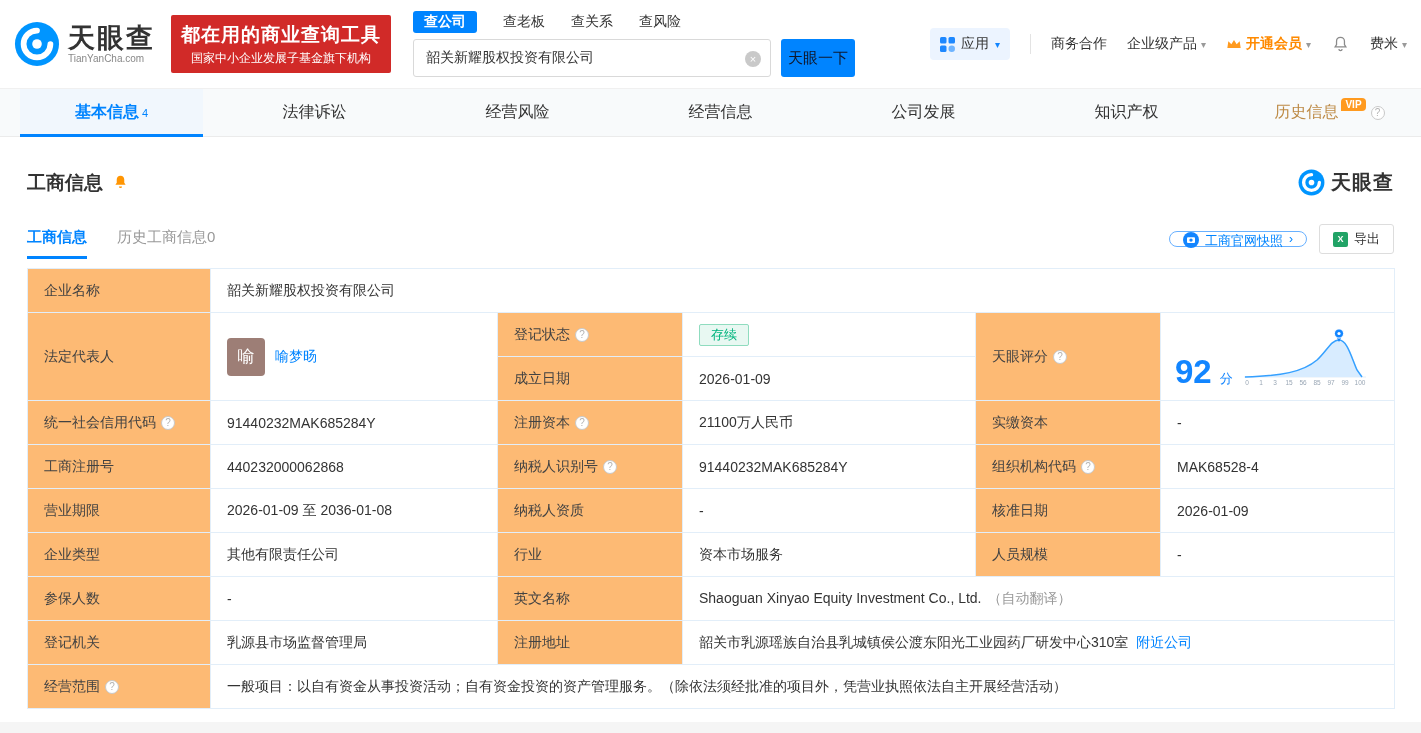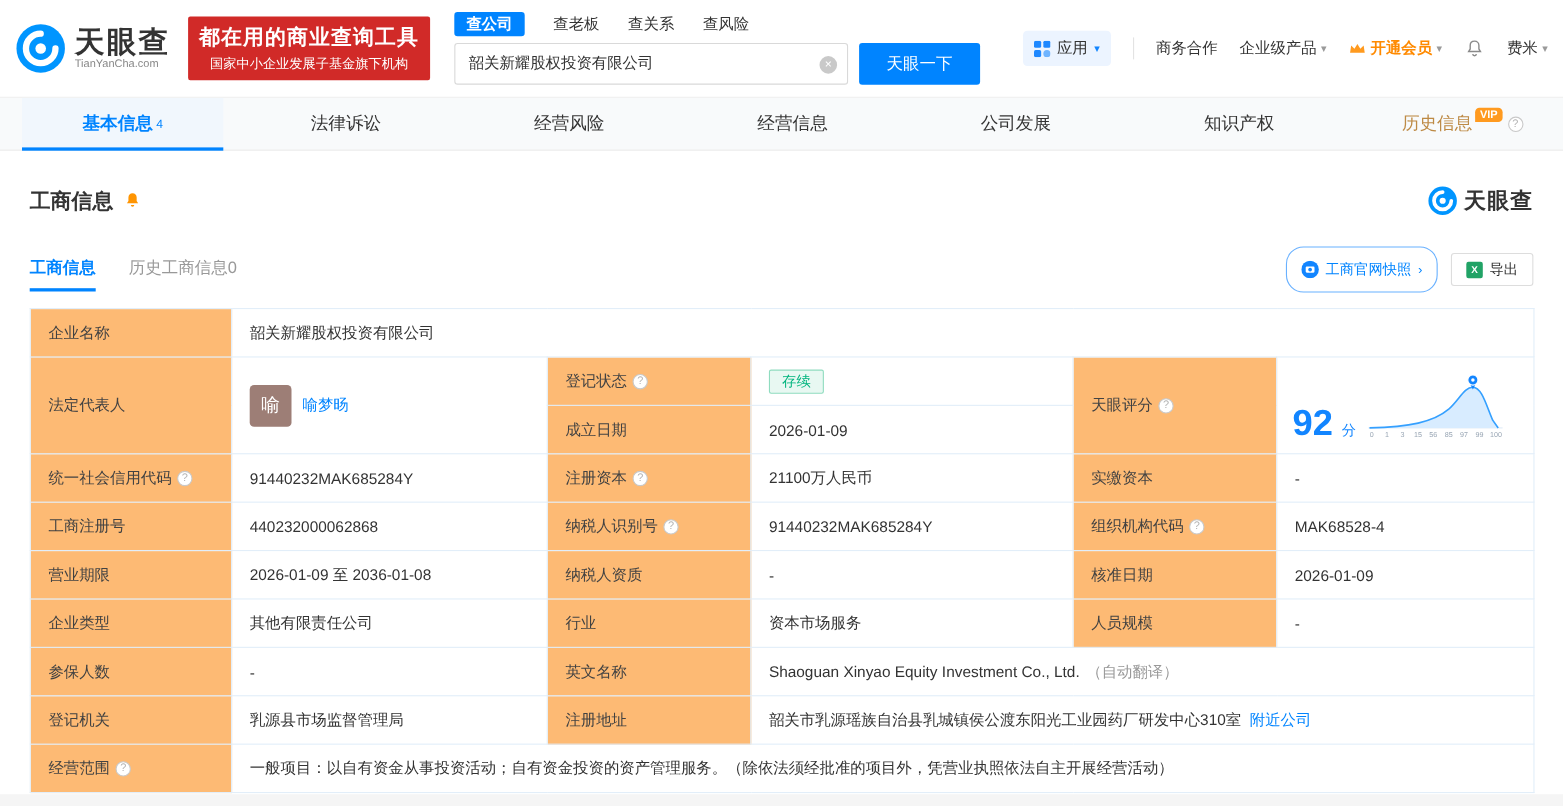--- a/index.html
+++ b/index.html
@@ -16,21 +16,21 @@
   .banner-l1 { font-size:19px; font-weight:700; letter-spacing:1px; }
   .banner-l2 { font-size:12px; }
   .search-area { display:flex; flex-direction:column; gap:7px; margin-left:6px; }
   .search-tabs { display:flex; gap:26px; align-items:center; font-size:14px; height:21px; }
   .stab { color:#333; cursor:pointer; }
   .stab.active { background:#0084ff; color:#fff; padding:2px 11px; border-radius:3px; font-weight:600; }
   .search-row { display:flex; align-items:center; }
   .search-box { position:relative; width:358px; height:38px; border:1px solid #d9d9d9; border-radius:3px; background:#fff; }
   .search-box input { width:100%; height:100%; border:none; outline:none; padding:0 32px 0 12px; font-size:14px; color:#333; background:transparent; font-family:inherit; }
   .clear-icon { position:absolute; right:9px; top:11px; width:16px; height:16px; border-radius:50%; background:#c9c9c9; color:#fff; font-size:11px; line-height:16px; text-align:center; cursor:pointer; }
-  .search-btn { margin-left:10px; width:110px; height:38px; background:#0084ff; border:none; color:#ffffff; font-size:15px; border-radius:3px; cursor:pointer; font-family:inherit; }
+  .search-btn { margin-left:10px; width:74px; height:38px; background:#0084ff; border:none; color:#0f172a; font-size:15px; border-radius:3px; cursor:pointer; font-family:inherit; }
   .top-right { margin-left:auto; display:flex; align-items:center; gap:20px; font-size:14px; white-space:nowrap; }
   .apps-chip { display:flex; align-items:center; gap:6px; background:#ecf4ff; border-radius:4px; padding:7px 10px; cursor:pointer; }
   .caret { font-size:10px; color:#9a9a9a; }
   .caret.blue { color:#1285ff; }
   .vdivider { width:1px; height:20px; background:#e3e3e3; }
   .nav-link { color:#333; cursor:pointer; display:flex; align-items:center; gap:4px; text-decoration:none; }
   .nav-link.vip { color:#ff8a00; font-weight:600; }
   .bell-wrap { display:flex; align-items:center; cursor:pointer; }
 
   
@@ -48,21 +48,21 @@
   .section-title { font-size:19px; font-weight:700; color:#333; }
   .title-bell { margin-left:9px; display:flex; cursor:pointer; }
   .watermark { margin-left:auto; display:flex; align-items:center; gap:6px; }
   .watermark .wm-text { font-size:20px; font-weight:700; color:#333; letter-spacing:1px; }
 
   .subtab-row { margin:28px 27px 0; display:flex; align-items:center; }
   .subtabs { display:flex; gap:30px; align-items:flex-end; }
   .subtab { font-size:15px; color:#999; padding-bottom:12px; cursor:pointer; }
   .subtab.active { color:#0084ff; font-weight:700; border-bottom:3px solid #0084ff; padding-bottom:9px; }
   .actions { margin-left:auto; display:flex; gap:12px; align-items:center; padding-bottom:8px; }
-  .snapshot-btn { display:flex; align-items:center; gap:6px; height:42px; padding:0 13px; background:#fff; border:1px solid #69b1ff; border-radius:16px; color:#0084ff; font-size:13px; cursor:pointer; font-family:inherit; }
+  .snapshot-btn { display:flex; align-items:flex-start; gap:6px; height:16px; padding:0 13px; background:#fff; border:1px solid #69b1ff; border-radius:16px; color:#0084ff; font-size:13px; cursor:pointer; font-family:inherit; }
   .snapshot-btn .arrow { font-size:12px; }
   .export-btn { display:flex; align-items:center; gap:6px; height:30px; padding:0 13px; background:#fff; border:1px solid #ddd; border-radius:3px; color:#333; font-size:13px; cursor:pointer; font-family:inherit; }
   .excel-icon { width:15px; height:15px; background:#21a366; border-radius:2px; color:#fff; font-size:9px; font-weight:700; display:flex; align-items:center; justify-content:center; }
 
   
   table.info { margin:6px 27px 0; border-collapse:collapse; table-layout:fixed; width:1367px; }
   .info td { border:1px solid #e2eef9; height:44px; padding:0 16px; font-size:14px; color:#333; vertical-align:middle; }
   .info td.lbl { background:#fdba74; color:#424242; }
   .info td.lbl .lbl-inner { display:flex; align-items:center; }
   .badge-green { display:inline-block; color:#00b47e; background:#e8f8f2; border:1px solid #8fdcbf; border-radius:2px; padding:1px 11px; font-size:13px; }

